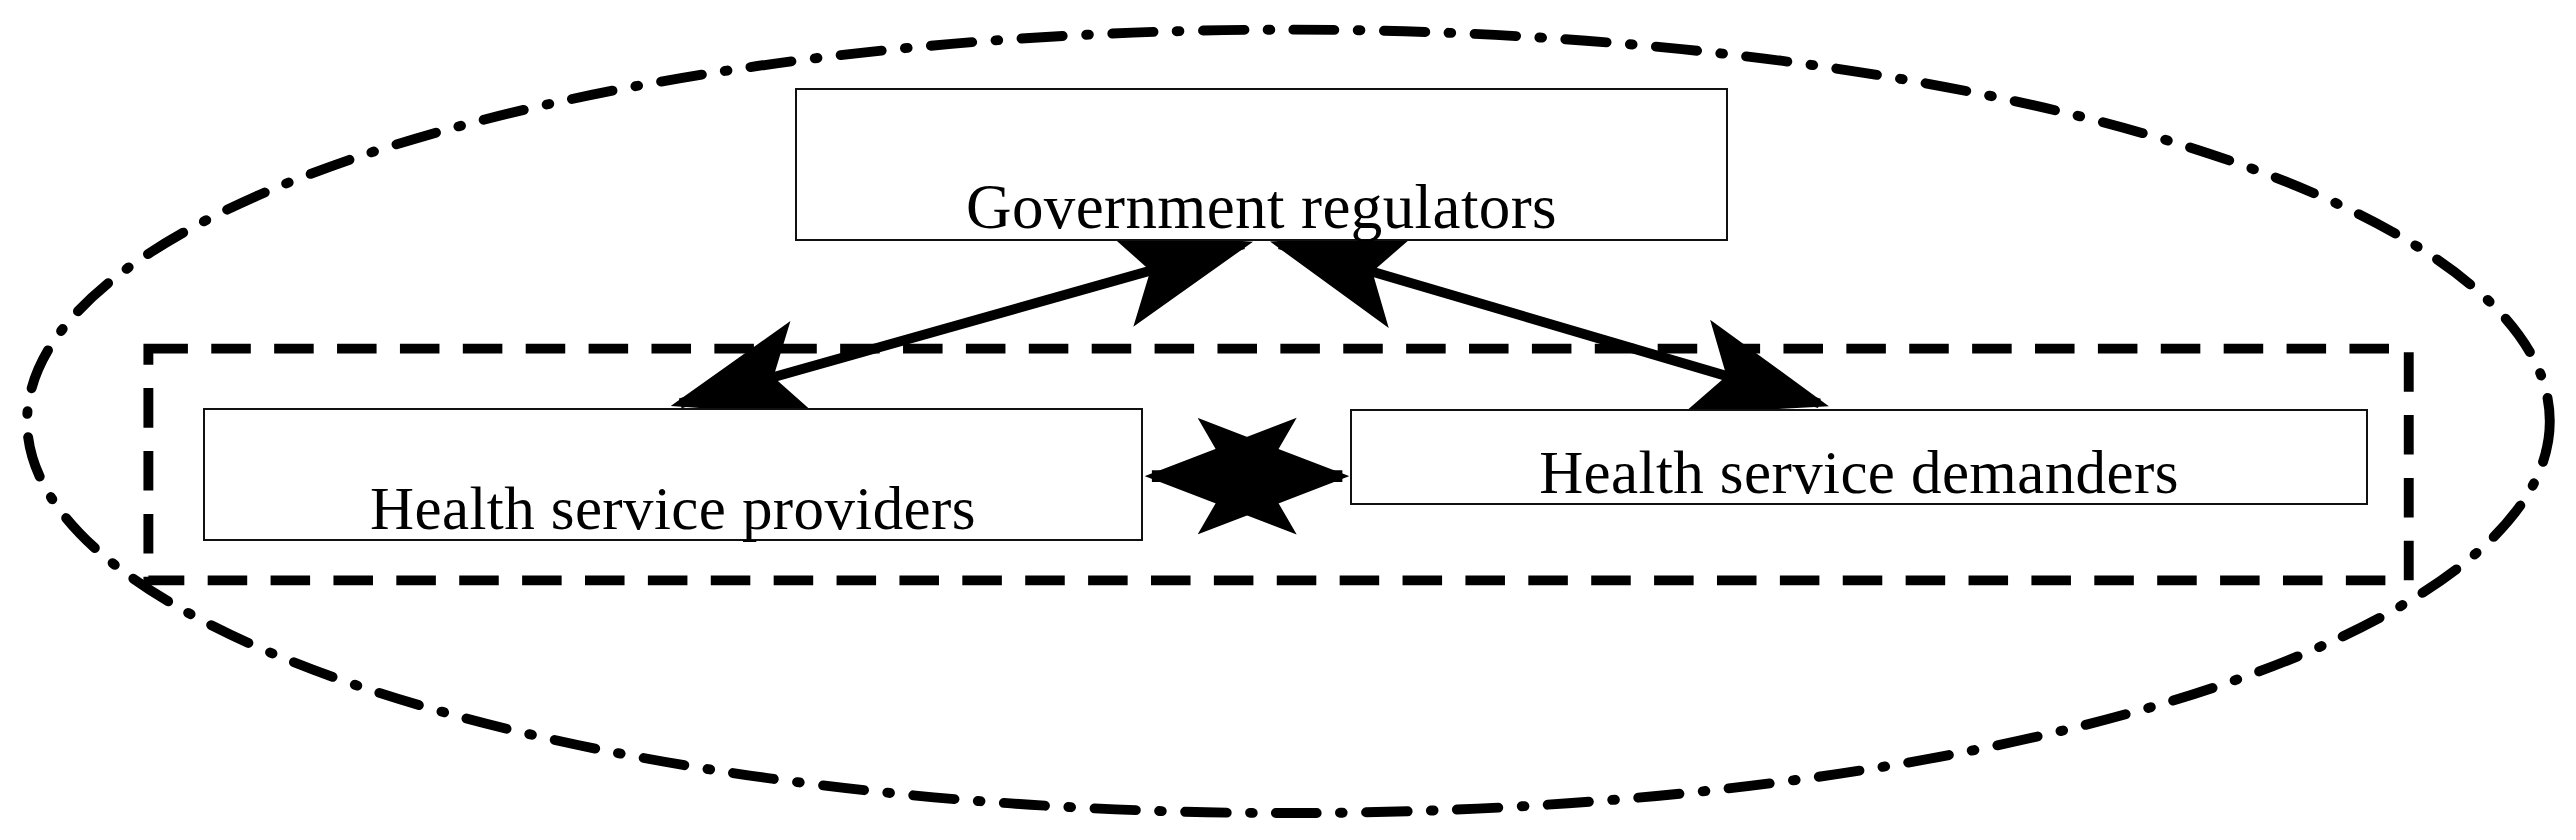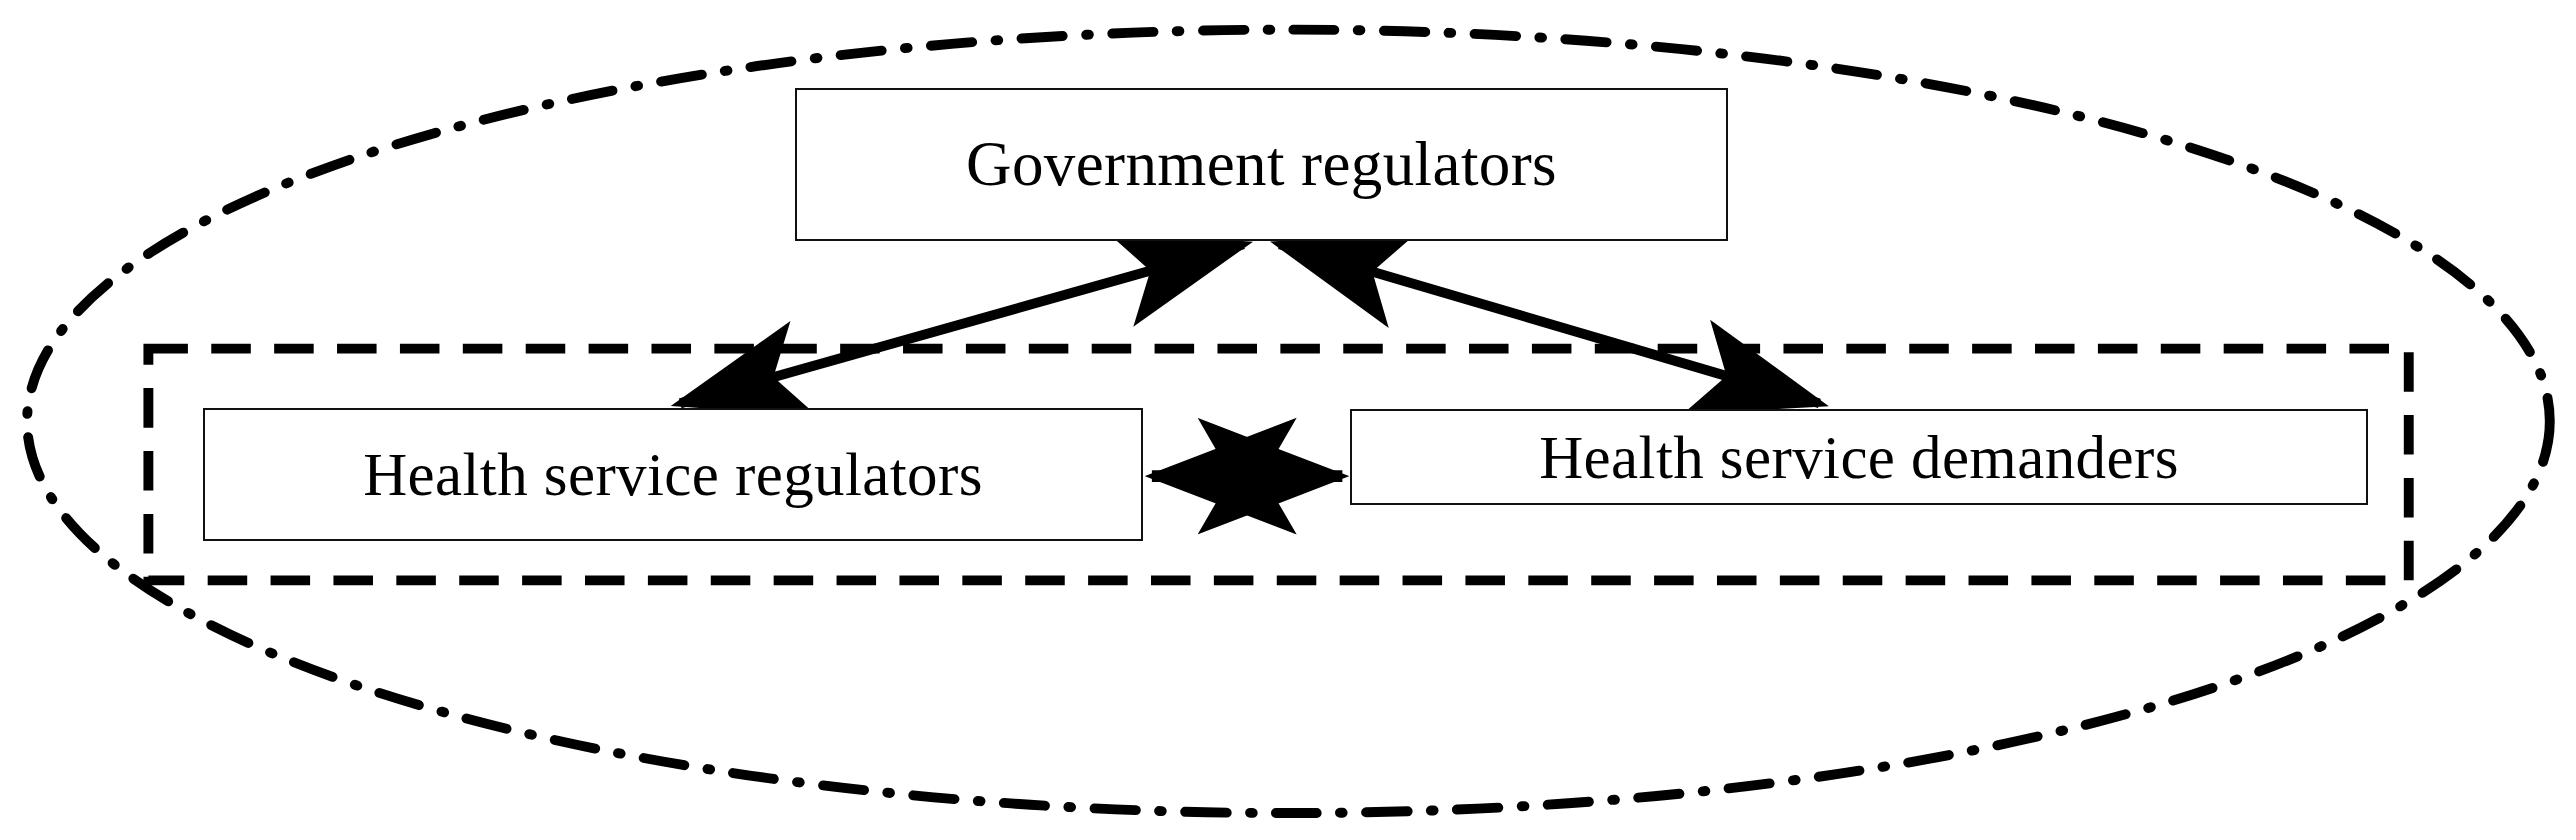--- a/index.html
+++ b/index.html
@@ -23,21 +23,21 @@
     top: 0;
     width: 2576px;
     height: 840px;
   }
   .node-box {
     position: absolute;
     box-sizing: border-box;
     background: #ffffff;
     border: 2.7px solid #111111;
     display: flex;
-    align-items: center;
+    align-items: flex-end;
     justify-content: center;
     z-index: 3;
   }
   .node-label {
     font-family: "Liberation Serif", "DejaVu Serif", serif;
     color: #000000;
     white-space: nowrap;
     letter-spacing: 0.4px;
     line-height: 1;
   }
@@ -89,21 +89,21 @@
 
     <line x1="1282" y1="530" x2="1494" y2="530" stroke="#000000" stroke-width="13" marker-start="url(#arrow-plain)" marker-end="url(#arrow-plain)"></line>
 
   </svg>
 
   <div class="node-box" id="node-government">
     <span class="node-label">Government regulators</span>
   </div>
 
   <div class="node-box" id="node-providers">
-    <span class="node-label">Health service regulators</span>
+    <span class="node-label">Health service providers</span>
   </div>
 
   <div class="node-box" id="node-demanders">
     <span class="node-label">Health service demanders</span>
   </div>
 
 </div>
 
 
 </body></html>

